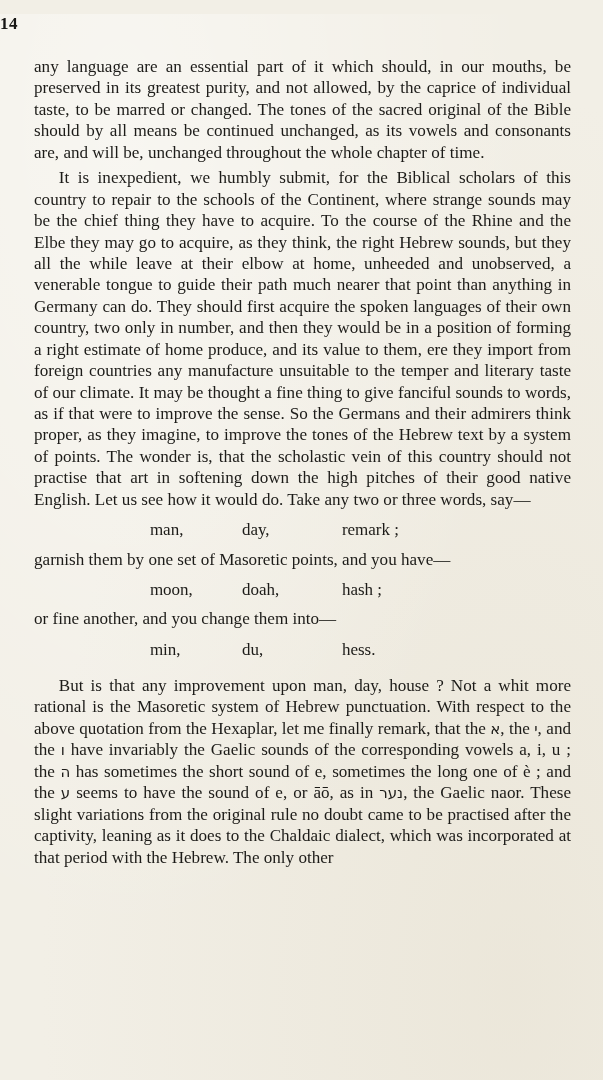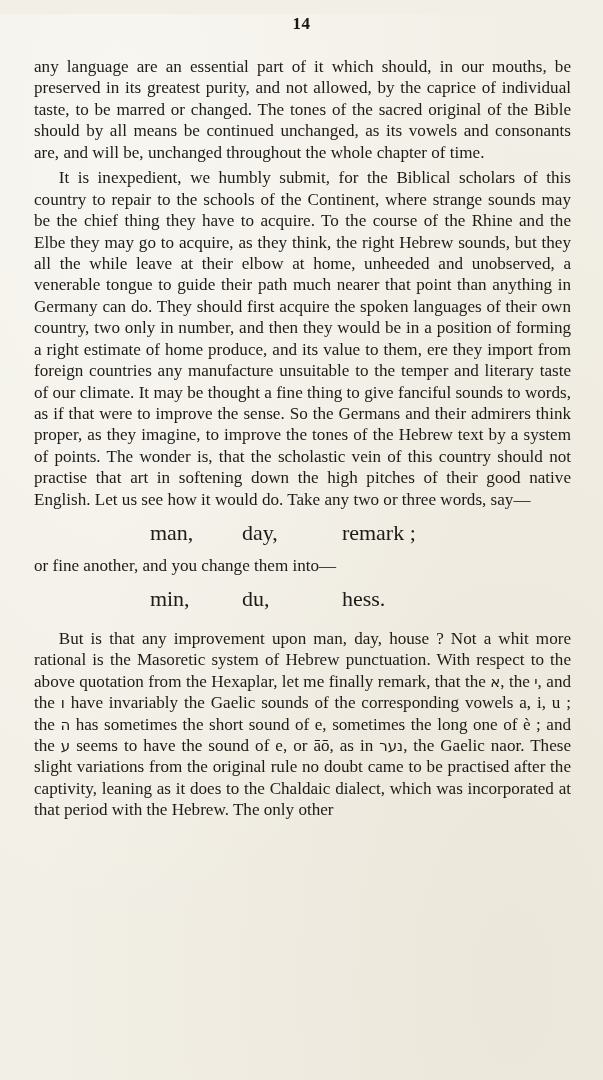--- a/index.html
+++ b/index.html
@@ -19,21 +19,21 @@
     width: 603px;
     height: 1080px;
     box-sizing: border-box;
     padding: 0;
     background:
       radial-gradient(ellipse at 20% 10%, rgba(255,255,255,0.45), rgba(255,255,255,0) 60%),
       radial-gradient(ellipse at 85% 90%, rgba(230,224,208,0.55), rgba(255,255,255,0) 65%),
       #f2efe6;
   }
   .page-number {
-    text-align: center;
+    text-align: left;
     font-size: 17px;
     font-weight: bold;
     letter-spacing: 0.5px;
     margin: 14px 0 0 0;
     color: #171614;
   }
   .body-text {
     margin: 22px 28px 0 30px;
     font-size: 17.1px;
     line-height: 1.255;
@@ -47,21 +47,21 @@
     text-indent: 1.45em;
   }
   .body-text p.noindent {
     text-indent: 0;
   }
   .wordline {
     display: flex;
     margin: 9px 0 8px 0;
     text-indent: 0;
     padding-left: 22%;
-    font-size: 22px;
+    font-size: 17px;
   }
   .wordline span.w {
     display: inline-block;
   }
   .wordline .c1 { width: 92px; }
   .wordline .c2 { width: 100px; }
   .wordline .c3 { width: 90px; }
   .hebrew {
     font-family: "DejaVu Sans", sans-serif;
     font-size: 15px;
@@ -82,21 +82,27 @@
     <p class="noindent">any language are an essential part of it which should, in our mouths, be preserved in its greatest purity, and not allowed, by the caprice of individual taste, to be marred or changed. The tones of the sacred original of the Bible should by all means be continued unchanged, as its vowels and consonants are, and will be, unchanged throughout the whole chapter of time.</p>
 
     <p>It is inexpedient, we humbly submit, for the Biblical scholars of this country to repair to the schools of the Continent, where strange sounds may be the chief thing they have to acquire. To the course of the Rhine and the Elbe they may go to acquire, as they think, the right Hebrew sounds, but they all the while leave at their elbow at home, unheeded and unobserved, a venerable tongue to guide their path much nearer that point than anything in Germany can do. They should first acquire the spoken languages of their own country, two only in number, and then they would be in a position of forming a right estimate of home produce, and its value to them, ere they import from foreign countries any manufacture unsuitable to the temper and literary taste of our climate. It may be thought a fine thing to give fanciful sounds to words, as if that were to improve the sense. So the Germans and their admirers think proper, as they imagine, to improve the tones of the Hebrew text by a system of points. The wonder is, that the scholastic vein of this country should not practise that art in softening down the high pitches of their good native English. Let us see how it would do. Take any two or three words, say—</p>
 
     <div class="wordline">
       <span class="w c1">man,</span>
       <span class="w c2">day,</span>
       <span class="w c3">remark ;</span>
     </div>
 
+    <p class="noindent">garnish them by one set of Masoretic points, and you have—</p>
 
+    <div class="wordline">
+      <span class="w c1">moon,</span>
+      <span class="w c2">doah,</span>
+      <span class="w c3">hash ;</span>
+    </div>
 
     <p class="noindent">or fine another, and you change them into—</p>
 
     <div class="wordline">
       <span class="w c1">min,</span>
       <span class="w c2">du,</span>
       <span class="w c3">hess.</span>
     </div>
 
     <div class="spacer-sm"></div>

